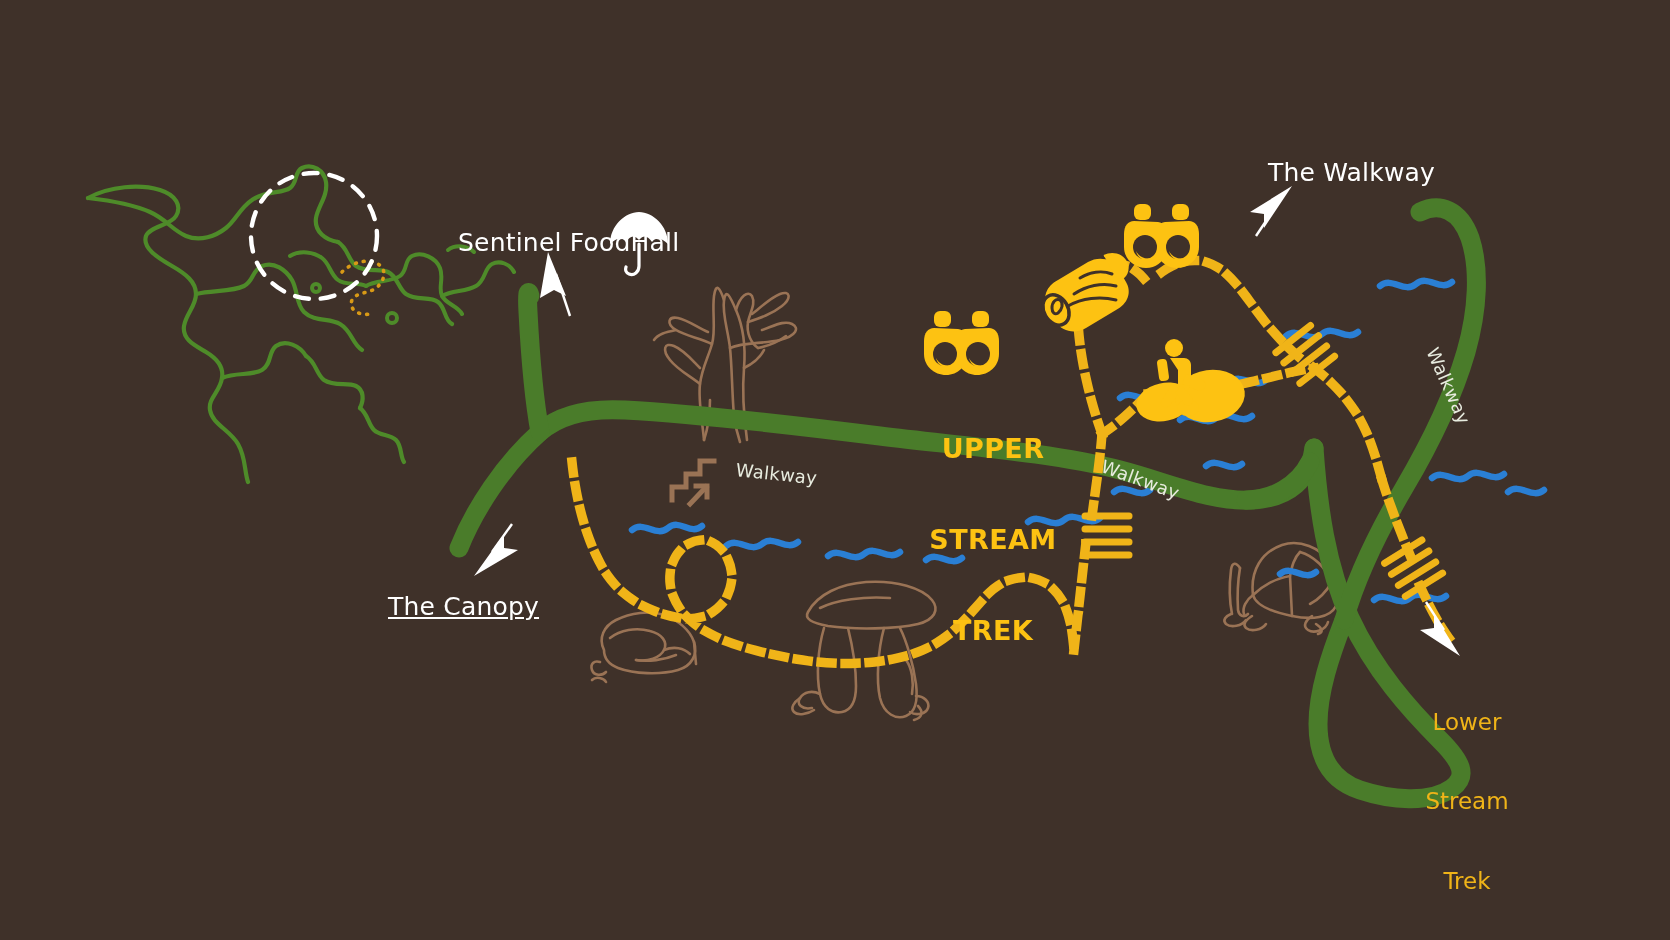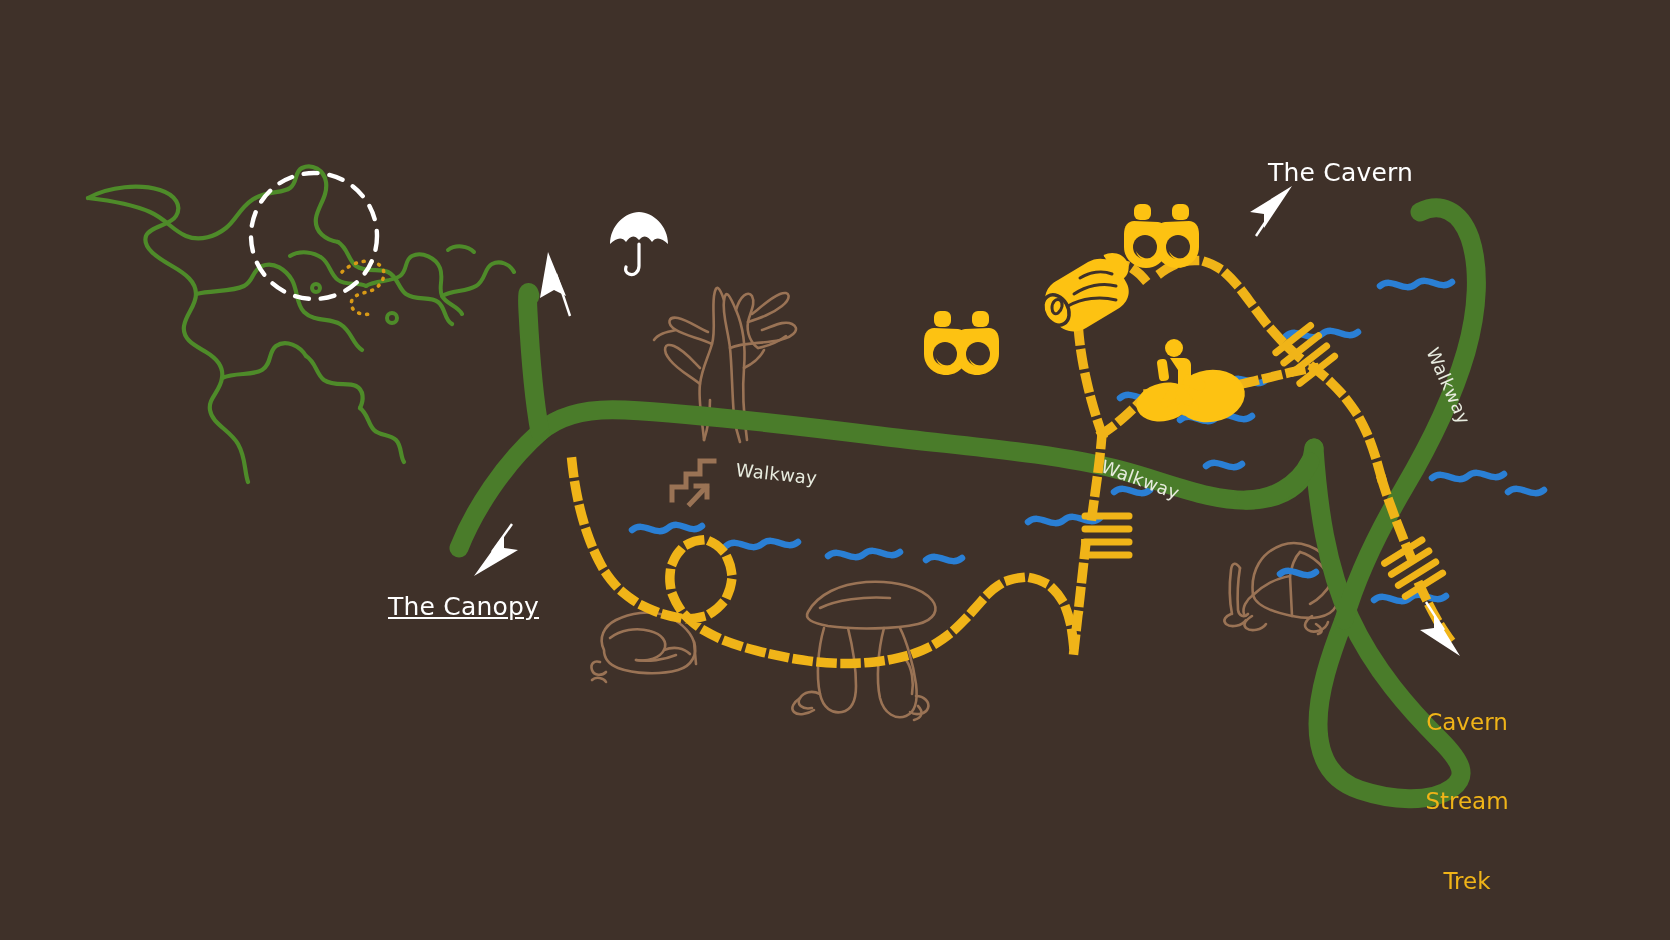--- a/index.html
+++ b/index.html
@@ -350,28 +350,34 @@
 
   <svg class="layer" viewBox="0 0 1670 940">
     <g>
       <path d="M610,244 C610,226 625,212 639,212 C653,212 668,226 668,244
                C662,238 656,236 652,242 C648,236 644,234 639,240
                C634,234 630,236 626,242 C622,236 616,238 610,244 Z" fill="#ffffff"></path>
       <path d="M639,244 L639,266 C639,272 634,276 629,274 C626,273 625,270 626,267" fill="none" stroke="#ffffff" stroke-width="3.2" stroke-linecap="round"></path>
     </g>
   </svg>
 
-
-  <div class="label label-white" style="left:1268px; top:158px;">The Cavern</div>
+  <div class="label label-white" style="left:458px; top:228px;">Sentinel FoodHall</div>
+
+  <div class="label label-white" style="left:1268px; top:158px;">The Walkway</div>
 
   <div class="label label-white" style="left:388px; top:592px;text-decoration:underline;">The Canopy</div>
 
+  <div class="label label-trail-big" style="left:908px; top:374px; width:170px;">
+    <div>UPPER</div>
+    <div>STREAM</div>
+    <div>TREK</div>
+  </div>
 
   <div class="label label-trail-small" style="left:1407px; top:656px; width:120px;">
-    <div>Cavern</div>
+    <div>Lower</div>
     <div>Stream</div>
     <div>Trek</div>
   </div>
 
   <div class="label label-path" style="left:736px; top:459px; transform:rotate(6deg);">Walkway</div>
 
   <div class="label label-path" style="left:1102px; top:455px; transform:rotate(20deg);">Walkway</div>
 
   <div class="label label-path" style="left:1432px; top:338px; transform:rotate(66deg);">Walkway</div>
 

